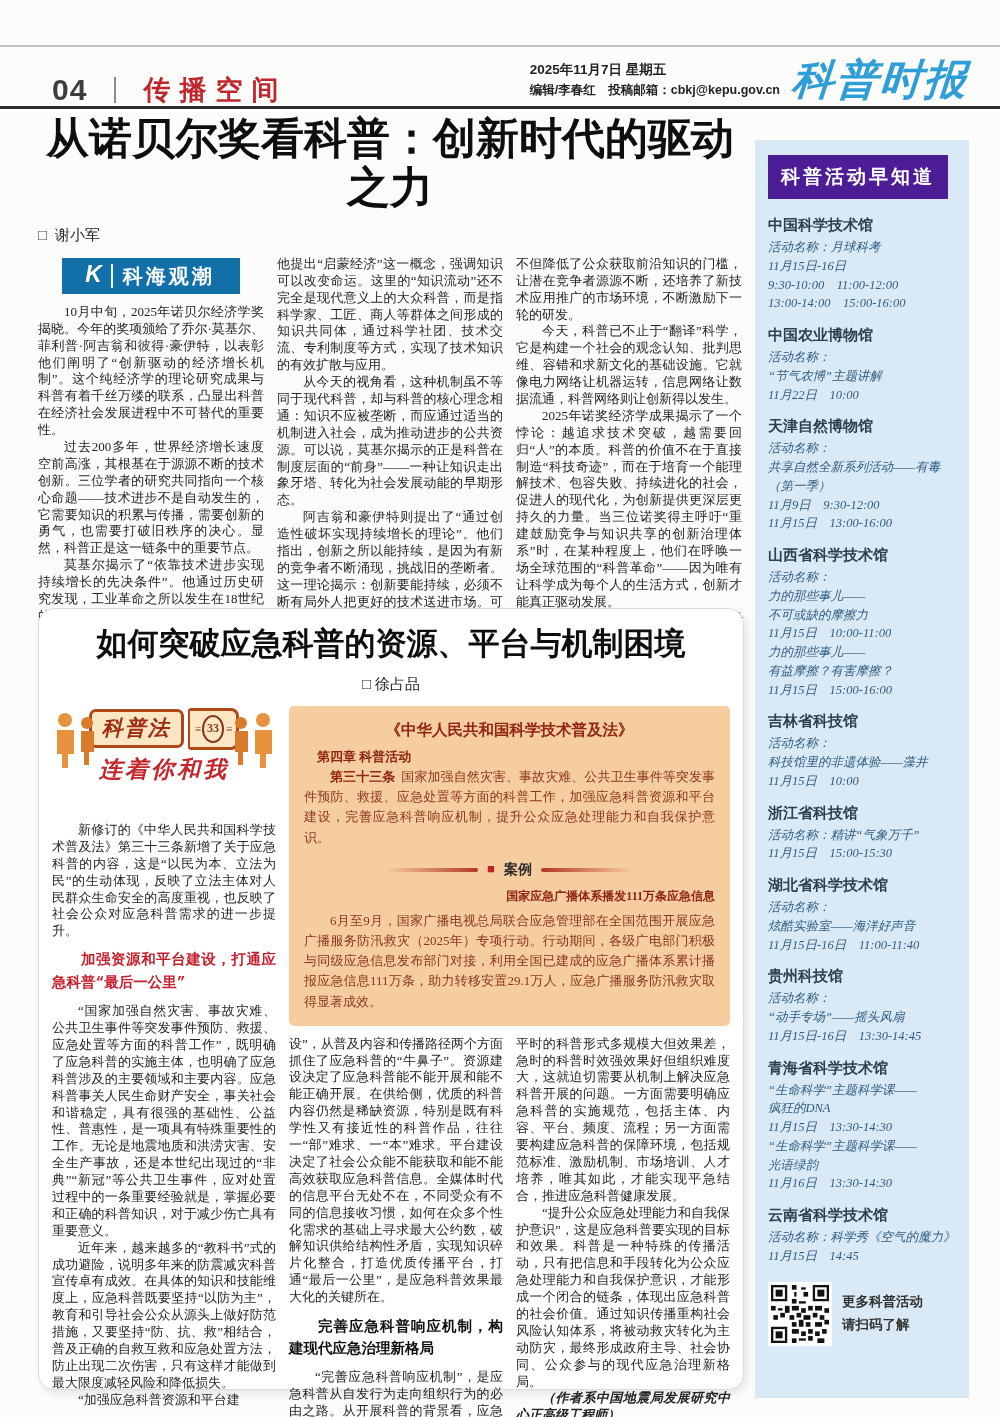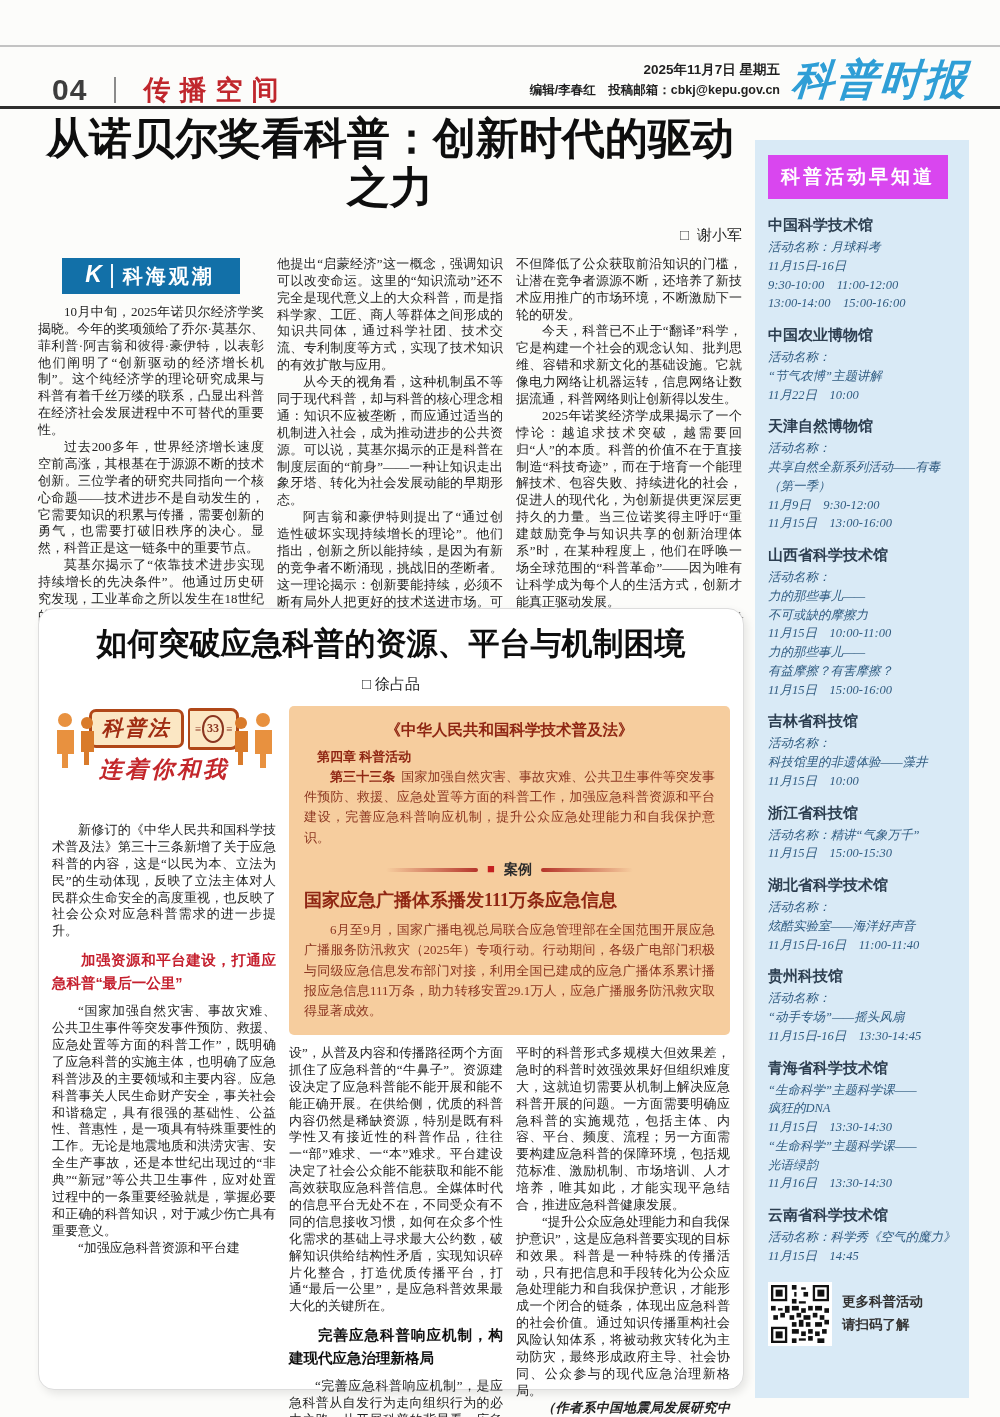--- a/index.html
+++ b/index.html
@@ -7,30 +7,30 @@
         font-family:"Liberation Serif","DejaVu Serif",serif;color:#1c1c1c;}
   
   .topline{position:absolute;top:45px;left:0;width:1000px;height:2px;background:#c3c3c3;}
   .headrule{position:absolute;top:106px;left:0;width:1000px;height:3px;background:#2e2e2e;}
   .header{position:absolute;top:52px;left:52px;width:916px;display:flex;justify-content:space-between;align-items:flex-end;}
   .head-left{display:flex;align-items:center;gap:27px;font-family:"Liberation Sans",sans-serif;text-align:center;}
   .pagenum{font-size:30px;font-weight:bold;color:#3d3d3d;letter-spacing:1px;}
   .divbar{width:2px;height:26px;background:#8b8b8b;}
   .section-name{font-size:27px;font-weight:900;color:#c0272d;letter-spacing:9px;}
   .head-right{display:flex;align-items:center;gap:12px;}
-  .head-meta{text-align:right;font-family:"Liberation Sans",sans-serif;font-weight:bold;color:#1f1f1f;}
+  .head-meta{text-align:left;font-family:"Liberation Sans",sans-serif;font-weight:bold;color:#1f1f1f;}
   .date-line{font-size:13.5px;margin-bottom:3px;}
   .editor-line{font-size:12.5px;}
   .paper-logo{font-size:42px;font-weight:bold;font-style:italic;color:#2f9ed6;letter-spacing:2px;
               font-family:"Liberation Serif",serif;transform:skewX(-4deg);}
   
   .article1{position:absolute;top:114px;left:38px;width:704px;}
   .a1-title{font-family:"Liberation Sans",sans-serif;font-weight:900;font-size:43px;line-height:1.15;
             text-align:center;color:#0e0e0e;letter-spacing:0;}
-  .byline{text-align:right;font-size:15px;color:#222;margin:13px 0 11px;}
+  .byline{text-align:left;font-size:15px;color:#222;margin:13px 0 11px;}
   .byline .marker{margin-right:8px;color:#444;}
   .cols{display:flex;gap:13px;}
   .col{flex:1;font-size:13px;line-height:1.3;text-align:justify;color:#242424;}
   .para{margin:0;text-indent:2em;}
   .cont{margin:0;}
   .note-line{margin:0;text-indent:2em;font-style:italic;font-weight:bold;color:#222;}
   .badge{display:flex;align-items:center;justify-content:center;width:178px;height:36px;margin:2px auto 10px;
          background:#1270a8;color:#fff;font-family:"Liberation Sans",sans-serif;}
   .badge-k{font-size:23px;font-weight:900;font-style:italic;padding:0 9px 2px 6px;}
   .badge-label{font-size:20px;font-weight:bold;letter-spacing:3px;border-left:2px solid rgba(255,255,255,.95);
@@ -39,21 +39,21 @@
   .card{position:absolute;top:608px;left:38px;width:706px;height:782px;background:#fff;
         border:1px solid #ddd;border-radius:16px;box-shadow:3px 4px 8px rgba(0,0,0,.09);
         padding:14px 13px 10px;box-sizing:border-box;}
   .a2-title{font-family:"Liberation Sans",sans-serif;font-weight:900;font-size:31px;text-align:center;color:#0e0e0e;}
   .a2-byline{text-align:center;font-size:15px;color:#222;margin:10px 0 12px;}
   .a2-cols{display:flex;gap:13px;}
   .a2-col1{width:224px;flex:none;font-size:13px;line-height:1.3;text-align:justify;color:#242424;}
   .a2-right{flex:1;display:flex;flex-direction:column;}
   .a2-bottom{display:flex;gap:13px;margin-top:10px;}
   .a2-colsm{flex:1;font-size:13px;line-height:1.3;text-align:justify;color:#242424;}
-  .subhead-red{font-family:Liberation Sans, sans-serif;font-weight:bold;font-size:14.5px;color:#c5202e;
+  .subhead-red{font-family:Liberation Mono, monospace;font-weight:bold;font-size:14.5px;color:#c5202e;
                margin:9px 0;line-height:1.55;text-indent:2em;}
   .subhead-black{font-family:"Liberation Sans",sans-serif;font-weight:bold;font-size:14.5px;color:#101010;
                margin:9px 0;line-height:1.55;text-indent:2em;}
   
   .kepufa{position:relative;text-align:center;margin:2px 0 10px;height:104px;}
   .kp-row{display:flex;align-items:center;justify-content:center;gap:4px;}
   .scroll-main{background:#fbe7c4;border:3px solid #b04718;border-radius:7px;padding:3px 10px;
                font-weight:900;font-style:italic;font-size:21px;color:#a02c12;letter-spacing:2px;
                font-family:"Liberation Serif",serif;}
   .scroll-end{background:#fbe7c4;border:3px solid #b04718;border-left:2px solid #b04718;border-radius:3px 8px 8px 3px;
@@ -69,27 +69,27 @@
   .law-title{text-align:center;font-weight:bold;font-size:15.5px;color:#8f2613;margin-bottom:5px;}
   .law-chapter{font-weight:bold;color:#8f2613;text-indent:1em;}
   .law-article{margin:0;text-indent:2em;text-align:justify;}
   .law-article .lbl{font-weight:bold;color:#8f2613;margin-right:6px;}
   .case-divider{display:flex;align-items:center;justify-content:center;gap:9px;margin:11px 0 7px;}
   .case-line{height:4px;width:92px;border-radius:2px;}
   .case-line.l{background:linear-gradient(to right,rgba(181,52,42,0),#b5342a);}
   .case-line.r{background:linear-gradient(to left,rgba(181,52,42,0),#b5342a);}
   .case-bullet{color:#c42020;font-size:13px;}
   .case-label{font-weight:bold;color:#2a2a2a;font-family:"Liberation Sans",sans-serif;font-size:14px;}
-  .case-title{text-align:left;font-weight:bold;font-size:18px;color:#8f2613;margin:3px 0 5px;}
+  .case-title{text-align:right;font-weight:bold;font-size:12px;color:#8f2613;margin:3px 0 5px;}
   .case-body{margin:0;text-indent:2em;text-align:justify;}
   
   .sidebar{position:absolute;top:140px;left:755px;width:214px;height:1258px;background:#d9eaf6;
            padding:15px 13px;box-sizing:border-box;}
   .sb-title-wrap{text-align:left;margin-bottom:17px;}
-  .sb-title{display:inline-block;background:#d946ef;color:#fff;font-family:"Liberation Sans",sans-serif;
+  .sb-title{display:inline-block;background:#4c1d95;color:#fff;font-family:"Liberation Sans",sans-serif;
             font-weight:bold;font-size:19px;letter-spacing:3px;padding:9px 13px;}
   .entry{margin-bottom:13px;}
   .entry-name{font-family:"Liberation Sans",sans-serif;font-weight:bold;font-size:15px;color:#2c3e50;margin-bottom:3px;}
   .entry-line{font-size:12.5px;font-style:italic;color:#2f5b80;line-height:1.5;}
   .qr-row{display:flex;align-items:center;gap:10px;margin-top:16px;}
   .qr{width:64px;height:64px;background:#fff;padding:3px;box-sizing:border-box;flex:none;}
   .qr svg{display:block;width:58px;height:58px;}
   .qr-note{font-family:"Liberation Sans",sans-serif;font-weight:bold;font-size:13.5px;color:#333;line-height:1.65;}
 </style>
 </head>
@@ -195,20 +195,21 @@
               <span class="scroll-lines">≡</span>
             </span>
           </div>
           <div class="slogan">连着你和我</div>
         </div>
         <p class="para">新修订的《中华人民共和国科学技术普及法》第三十三条新增了关于应急科普的内容，这是“以民为本、立法为民”的生动体现，反映了立法主体对人民群众生命安全的高度重视，也反映了社会公众对应急科普需求的进一步提升。</p>
         <div class="subhead-red">加强资源和平台建设，打通应急科普“最后一公里”</div>
         <div>
 
         <p class="para">“国家加强自然灾害、事故灾难、公共卫生事件等突发事件预防、救援、应急处置等方面的科普工作”，既明确了应急科普的实施主体，也明确了应急科普涉及的主要领域和主要内容。应急科普事关人民生命财产安全，事关社会和谐稳定，具有很强的基础性、公益性、普惠性，是一项具有特殊重要性的工作。无论是地震地质和洪涝灾害、安全生产事故，还是本世纪出现过的“非典”“新冠”等公共卫生事件，应对处置过程中的一条重要经验就是，掌握必要和正确的科普知识，对于减少伤亡具有重要意义。</p>
+            <p class="para">近年来，越来越多的“教科书”式的成功避险，说明多年来的防震减灾科普宣传卓有成效。在具体的知识和技能维度上，应急科普既要坚持“以防为主”，教育和引导社会公众从源头上做好防范措施，又要坚持“防、抗、救”相结合，普及正确的自救互救和应急处置方法，防止出现二次伤害，只有这样才能做到最大限度减轻风险和降低损失。</p>
             <p class="para">“加强应急科普资源和平台建</p>
           </div>
       </div>
 
       <div class="a2-right">
         <div class="lawbox">
           <div class="law-title">《中华人民共和国科学技术普及法》</div>
           <div class="law-chapter">第四章 科普活动</div>
           <p class="law-article">
             <span class="lbl">第三十三条</span><span>国家加强自然灾害、事故灾难、公共卫生事件等突发事件预防、救援、应急处置等方面的科普工作，加强应急科普资源和平台建设，完善应急科普响应机制，提升公众应急处理能力和自我保护意识。</span>

